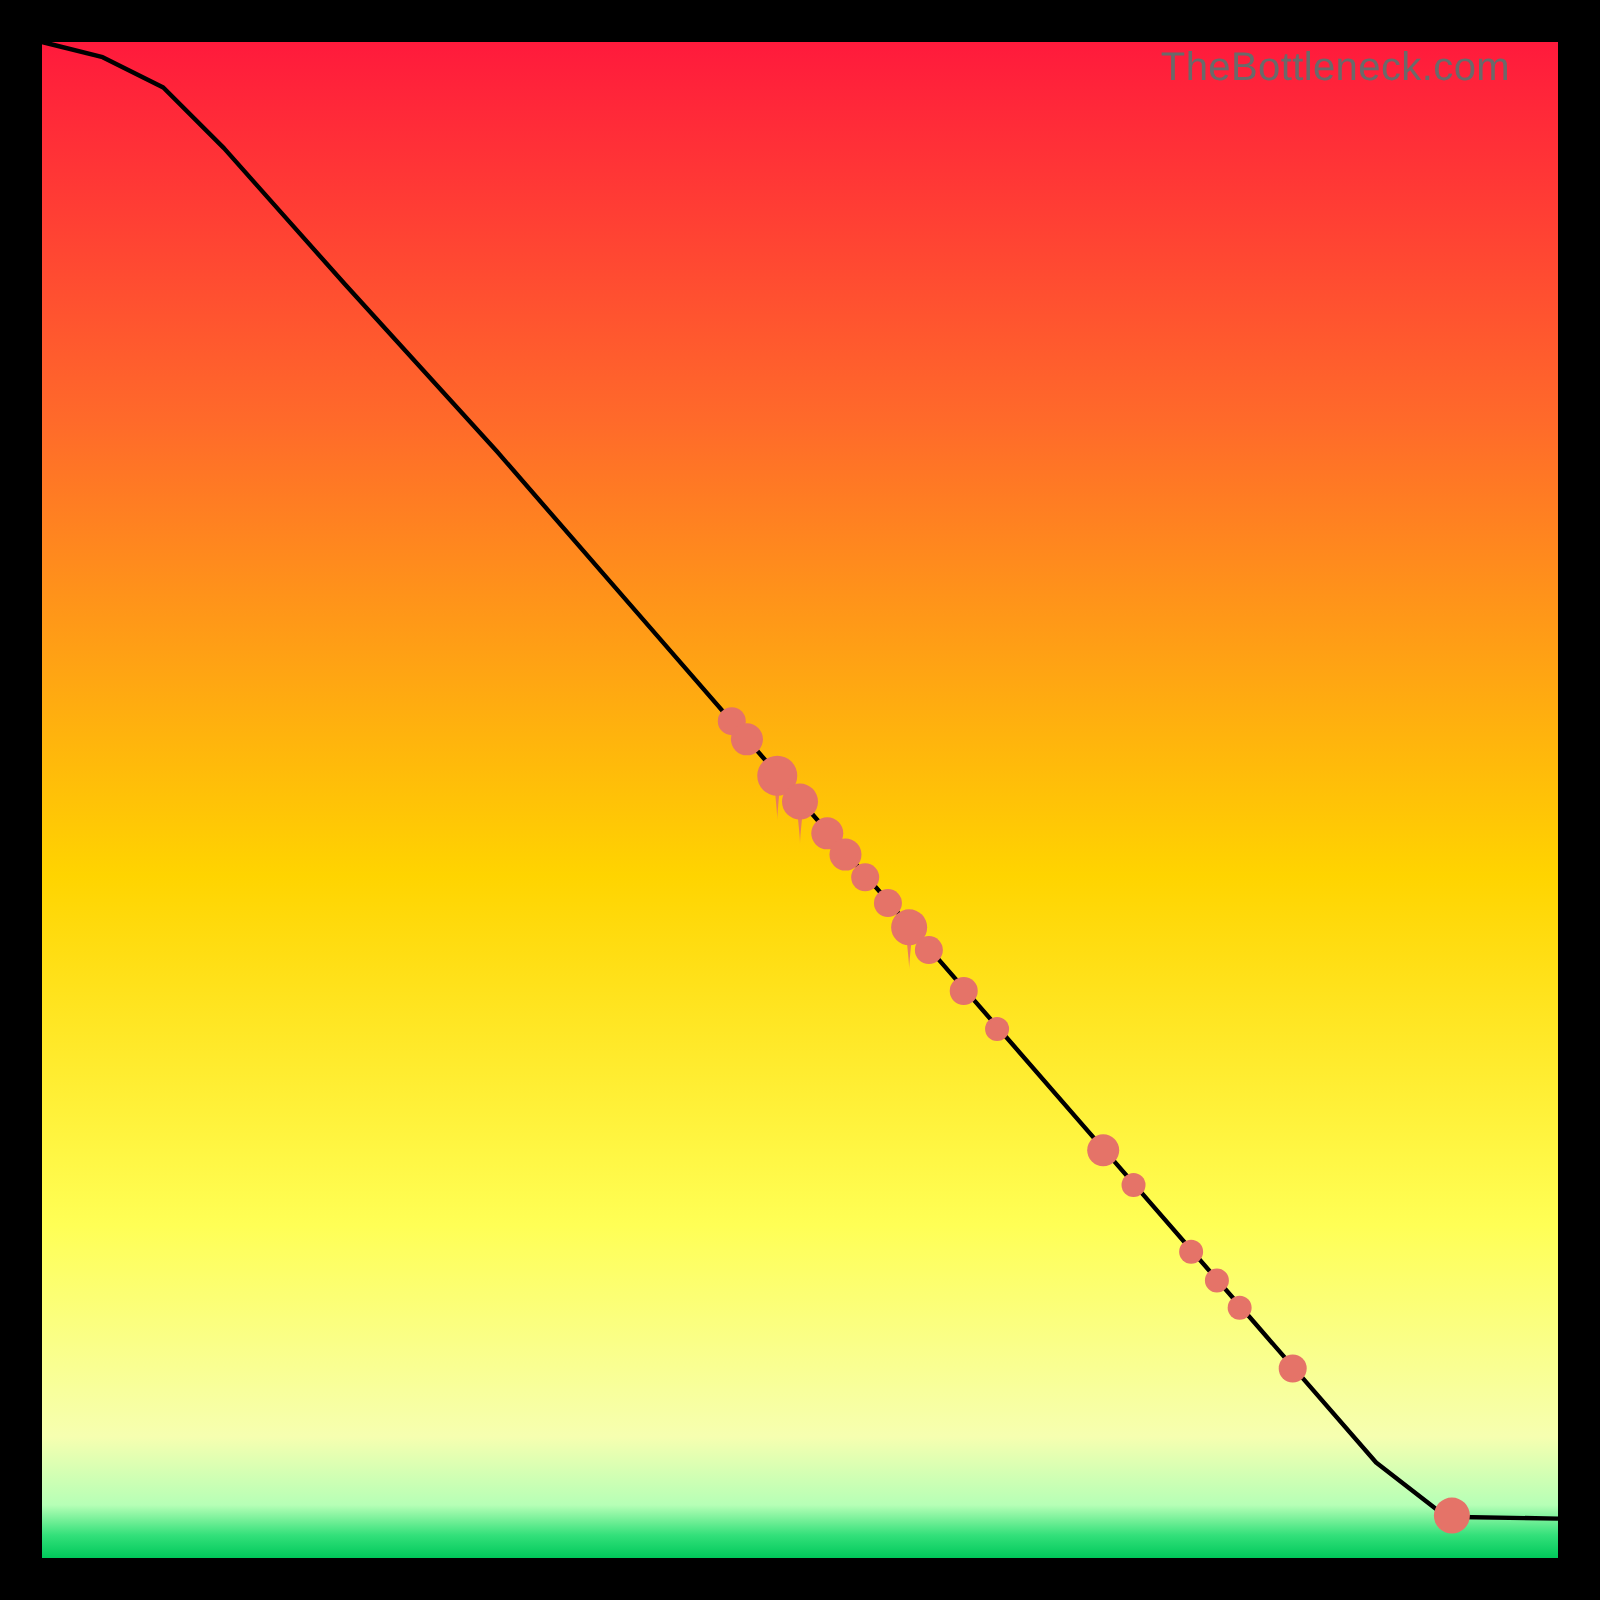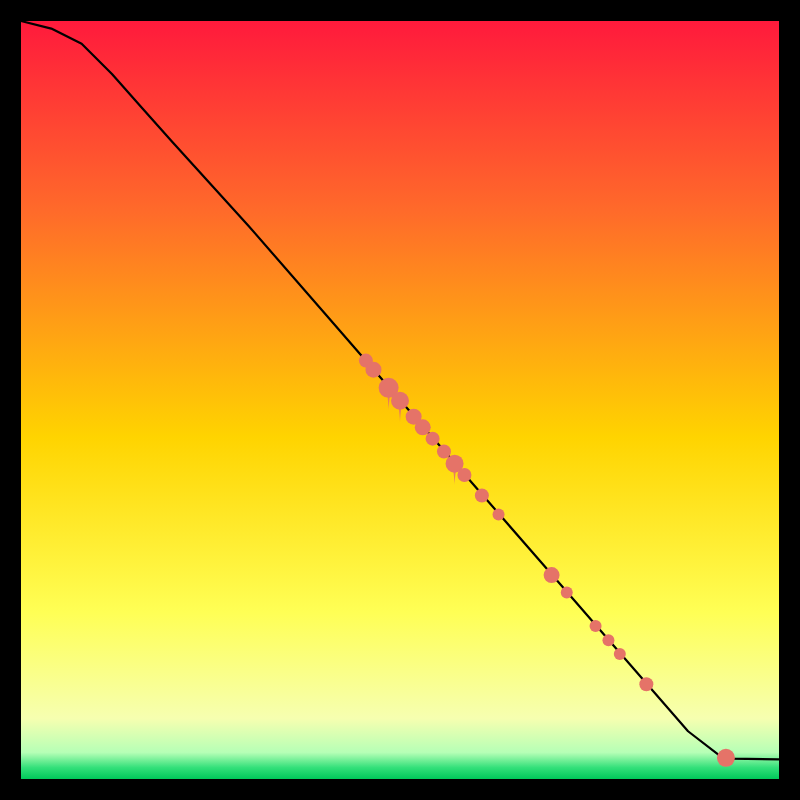--- a/index.html
+++ b/index.html
@@ -47,20 +47,21 @@
   .pt {
     fill: #e57368;
     stroke: none;
   }
 </style>
 </head>
 <body>
 
 <div class="frame">
   <div class="plot" id="plot" style="background: linear-gradient(rgb(255, 26, 60) 0%, rgb(255, 106, 42) 25%, rgb(255, 212, 0) 55%, rgb(255, 255, 85) 78%, rgb(246, 255, 176) 92%, rgb(182, 255, 182) 96.5%, rgb(51, 224, 122) 98.5%, rgb(0, 200, 90) 100%);">
+    <div class="watermark">TheBottleneck.com</div>
     <svg class="curve" id="svg" viewBox="0 0 758 758" preserveAspectRatio="none">
         <polyline points="0,0 30.32,7.580000000000041 60.64,22.74000000000001 90.96,53.059999999999945 121.28,87.16999999999996 151.6,121.27999999999997 227.4,204.65999999999997 303.2,291.83 379,379 454.8,466.17 530.6,553.3399999999999 606.4,640.51 667.04,710.246 697.36,733.744 708.73,737.534 758,738.292" fill="none" stroke="#000000" stroke-width="2.2" stroke-linejoin="round"></polyline>
         <path d="M 365.63 366.872 q 2 18 2 22 q 0 -4 2 -22 z" fill="#e57368" opacity="0.9"></path>
         <path d="M 377 379.758 q 2 17 2 21 q 0 -4 2 -21 z" fill="#e57368" opacity="0.9"></path>
         <path d="M 431.576 442.67199999999997 q 2 17 2 21 q 0 -4 2 -21 z" fill="#e57368" opacity="0.9"></path>
         <circle cx="344.89" cy="339.58399999999995" r="7" class="pt"></circle>
         <circle cx="352.47" cy="348.67999999999995" r="8" class="pt"></circle>
         <circle cx="367.63" cy="366.872" r="10" class="pt"></circle>
         <circle cx="379" cy="379.758" r="9" class="pt"></circle>
         <circle cx="392.644" cy="395.676" r="8" class="pt"></circle>

